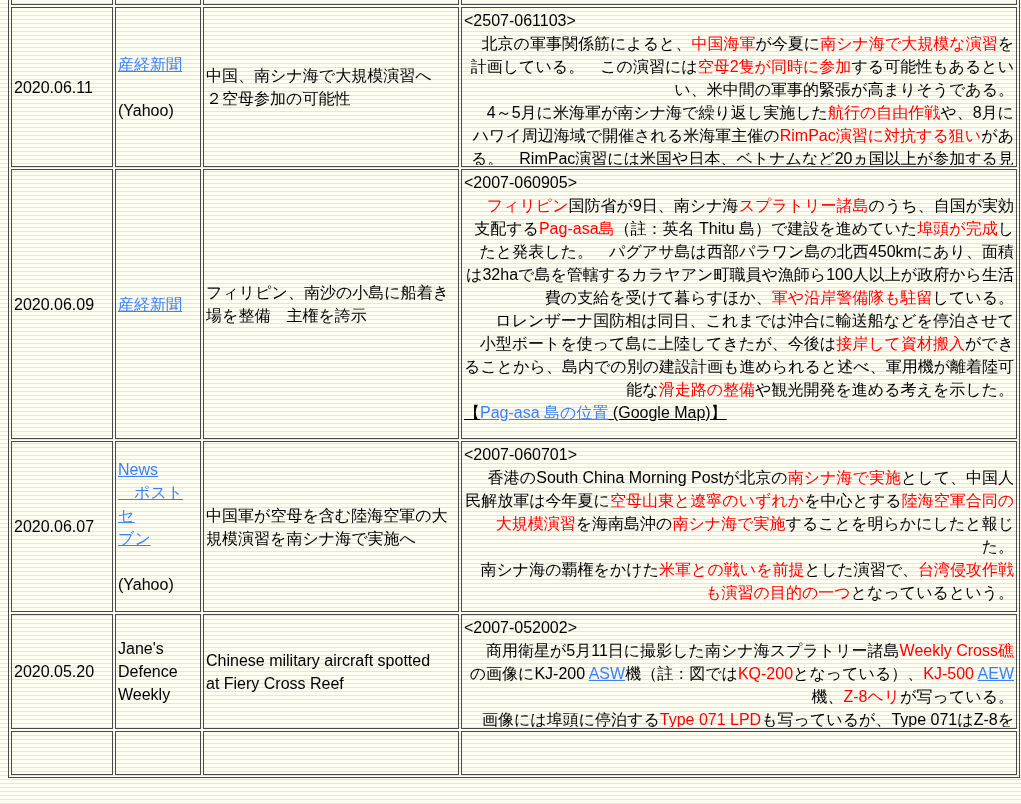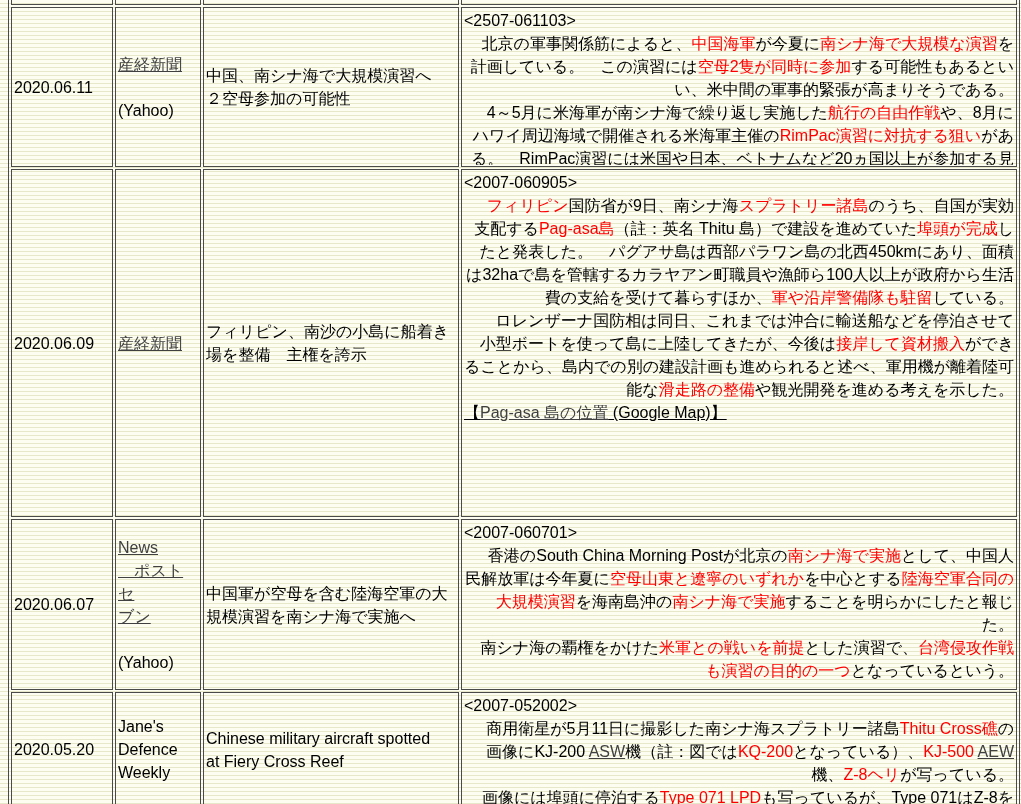--- a/index.html
+++ b/index.html
@@ -19,29 +19,29 @@
     padding:1px 2px;box-sizing:border-box;background:transparent;
   }
   col.c-date{width:102px;}
   col.c-source{width:86px;}
   col.c-headline{width:256px;}
   col.c-content{width:556px;}
   .clip{overflow:hidden;}
   .vc{display:flex;flex-direction:column;justify-content:center;}
   .r0{height:134px;}
   .r1{height:156px;}
-  .r2{height:344px;}
+  .r2{height:266px;}
   .r3{height:167px;}
   .r4{height:111px;}
   .rb{height:40px;}
   .line,.para,.idline{line-height:23px;}
   .para{margin:0;text-align:right;word-break:break-all;}
   .para.center{text-align:left;text-decoration:underline;}
   .red{color:#ff0000;}
-  a.link{color:#404040;text-decoration:underline;cursor:pointer;}
+  a.link{color:#3b82f6;text-decoration:underline;cursor:pointer;}
   .spacer{height:23px;}
   .date-text{line-height:23px;}
 </style>
 </head>
 <body>
 
 <div class="wrap">
   <table>
     <colgroup>
       <col class="c-date">
@@ -153,21 +153,21 @@
             </div>
           </td>
           <td>
             <div class="clip vc r4">
               <div class="line">Chinese military aircraft spotted<br>at Fiery Cross Reef</div>
             </div>
           </td>
           <td>
             <div class="clip r4">
               <div class="idline">&lt;2007-052002&gt;</div>
-              <div class="para"><span>　商用衛星が5月11日に撮影した南シナ海スプラトリー諸島</span><span class="red">Thitu Cross礁</span><span>の画像にKJ-200 </span><a class="link" href="#">ASW</a><span>機（註：図では</span><span class="red">KQ-200</span><span>となっている）、</span><span class="red">KJ-500 </span><a class="link" href="#">AEW</a><span>機、</span><span class="red">Z-8ヘリ</span><span>が写っている。</span></div>
+              <div class="para"><span>　商用衛星が5月11日に撮影した南シナ海スプラトリー諸島</span><span class="red">Weekly Cross礁</span><span>の画像にKJ-200 </span><a class="link" href="#">ASW</a><span>機（註：図では</span><span class="red">KQ-200</span><span>となっている）、</span><span class="red">KJ-500 </span><a class="link" href="#">AEW</a><span>機、</span><span class="red">Z-8ヘリ</span><span>が写っている。</span></div>
               <div class="para"><span>　画像には埠頭に停泊する</span><span class="red">Type 071 LPD</span><span>も写っているが、Type 071はZ-8を4機搭載していることから、</span><span class="red">このZ-8はType 071搭載機</span><span>と見られる。</span></div>
             </div>
           </td>
         </tr>
         <tr>
           <td>
             <div class="clip rb"></div>
           </td>
           <td>
             <div class="clip rb"></div>

